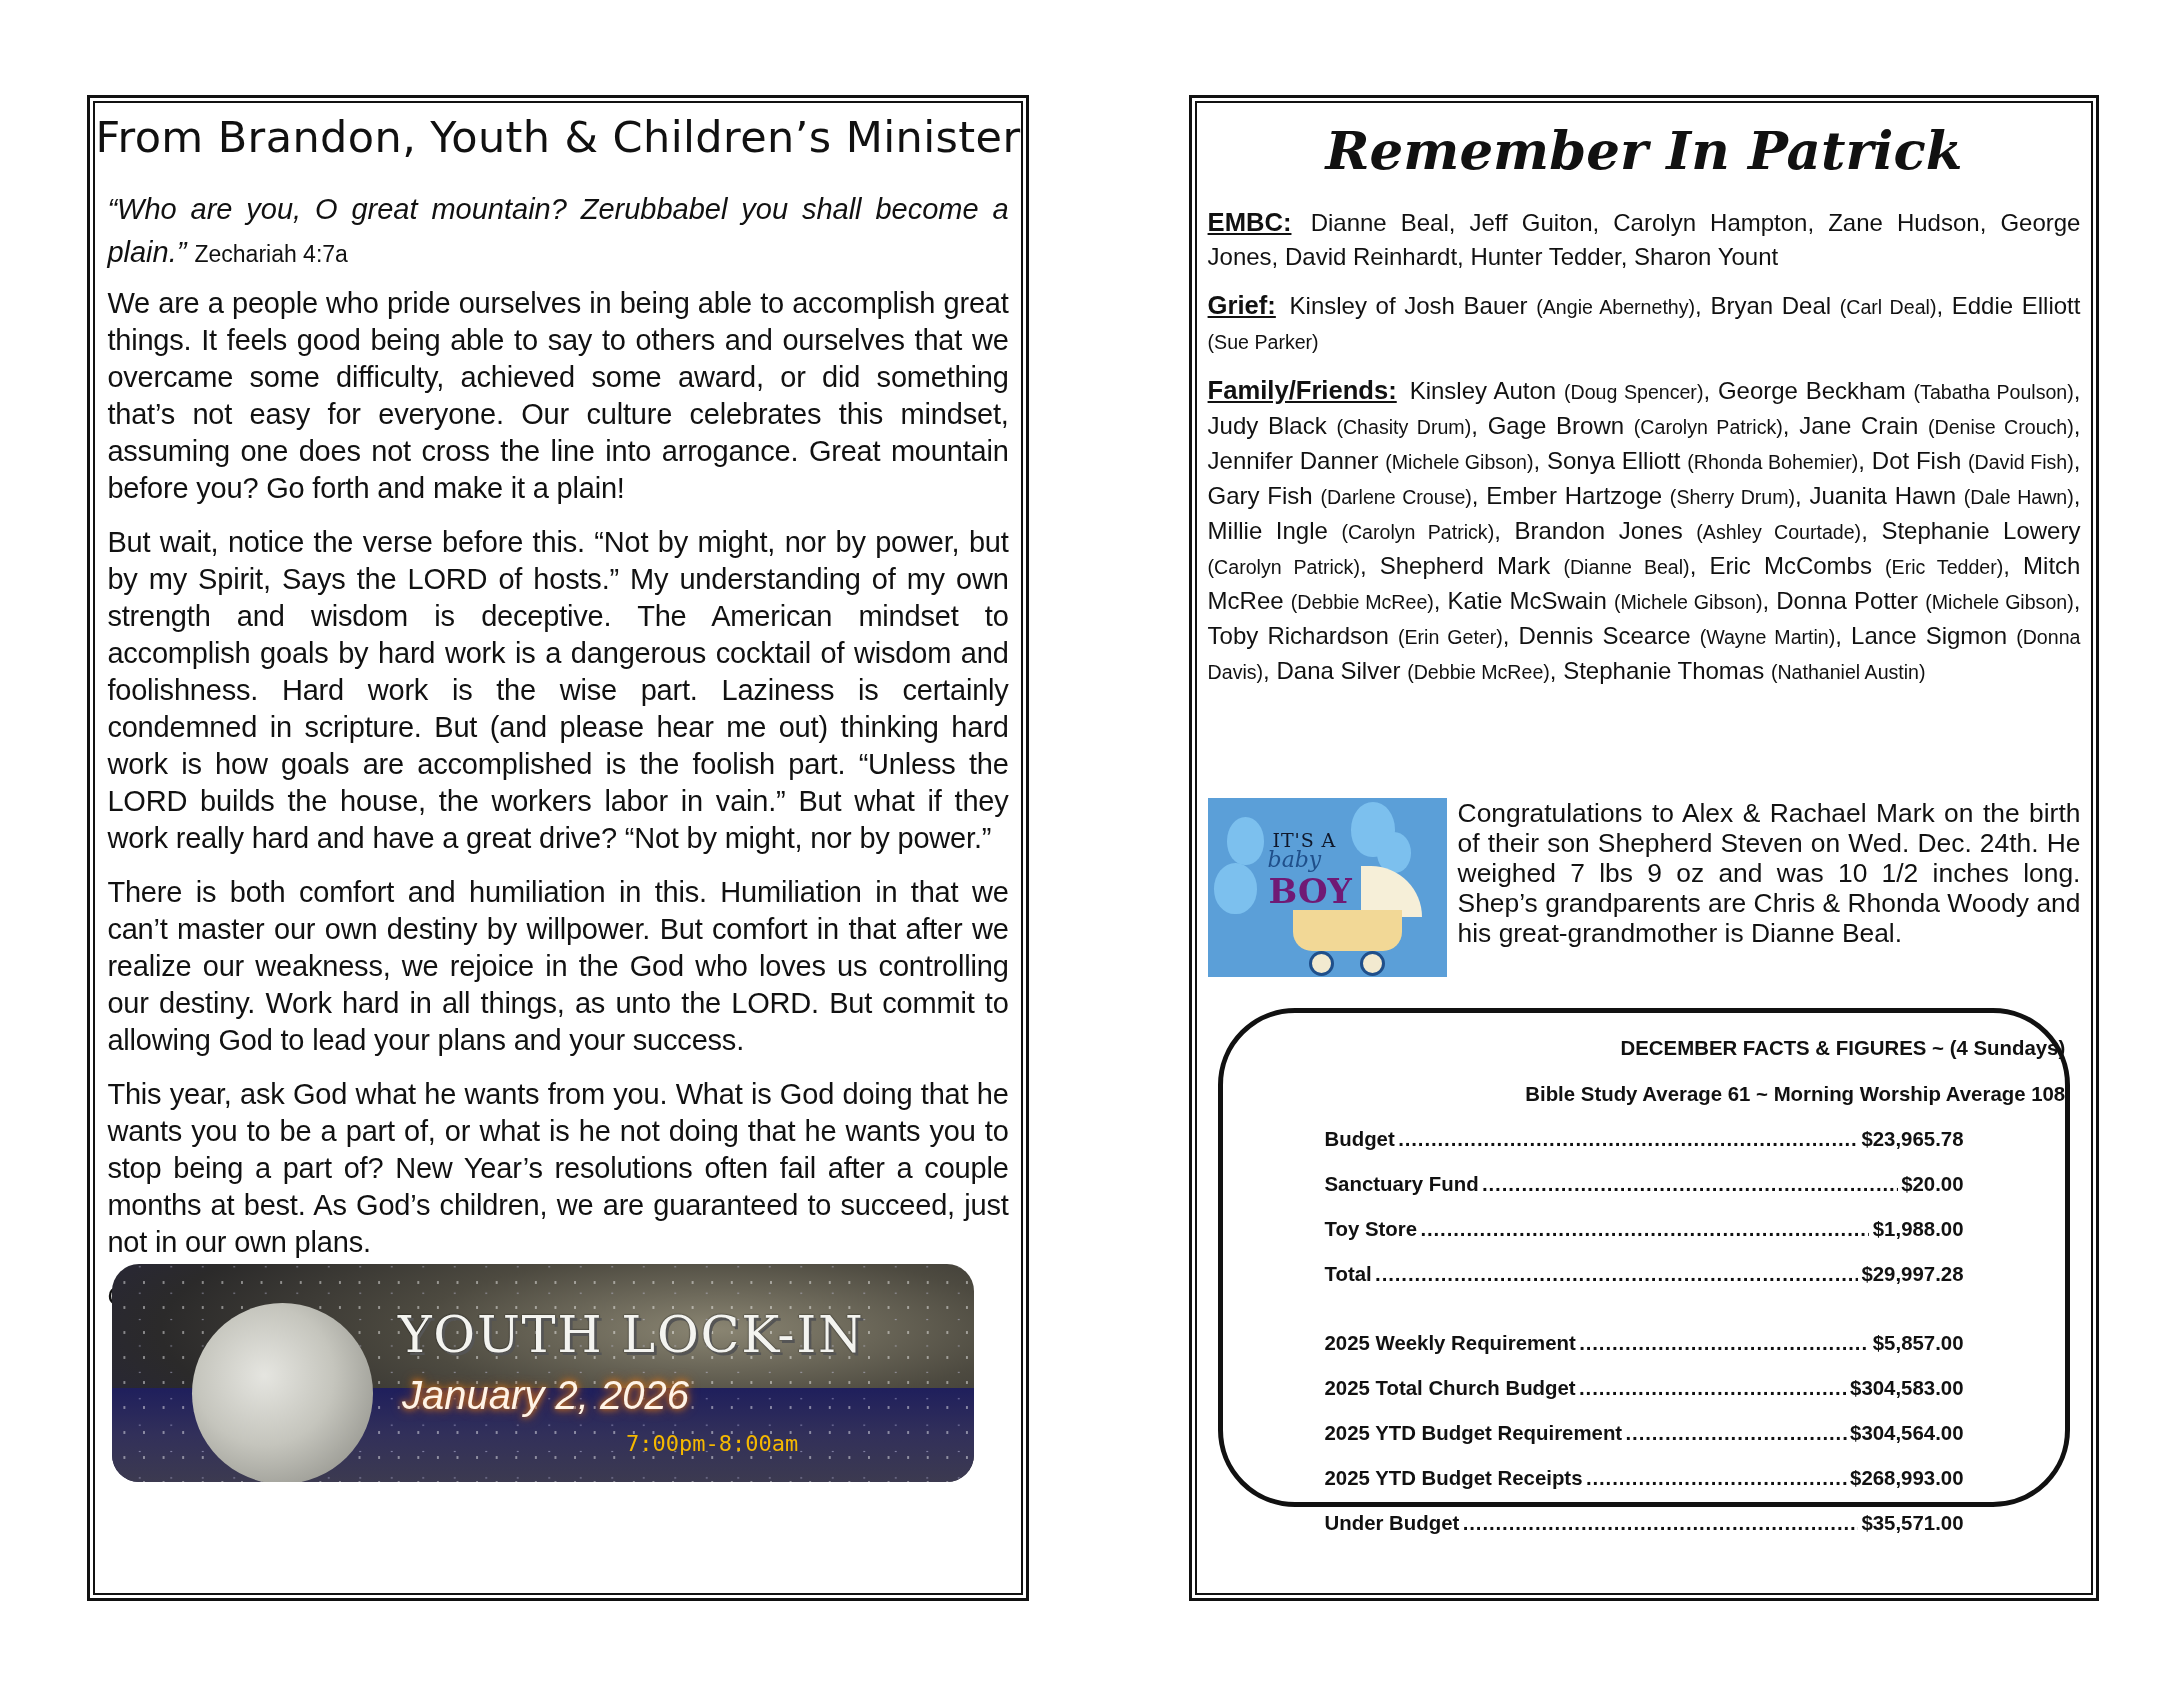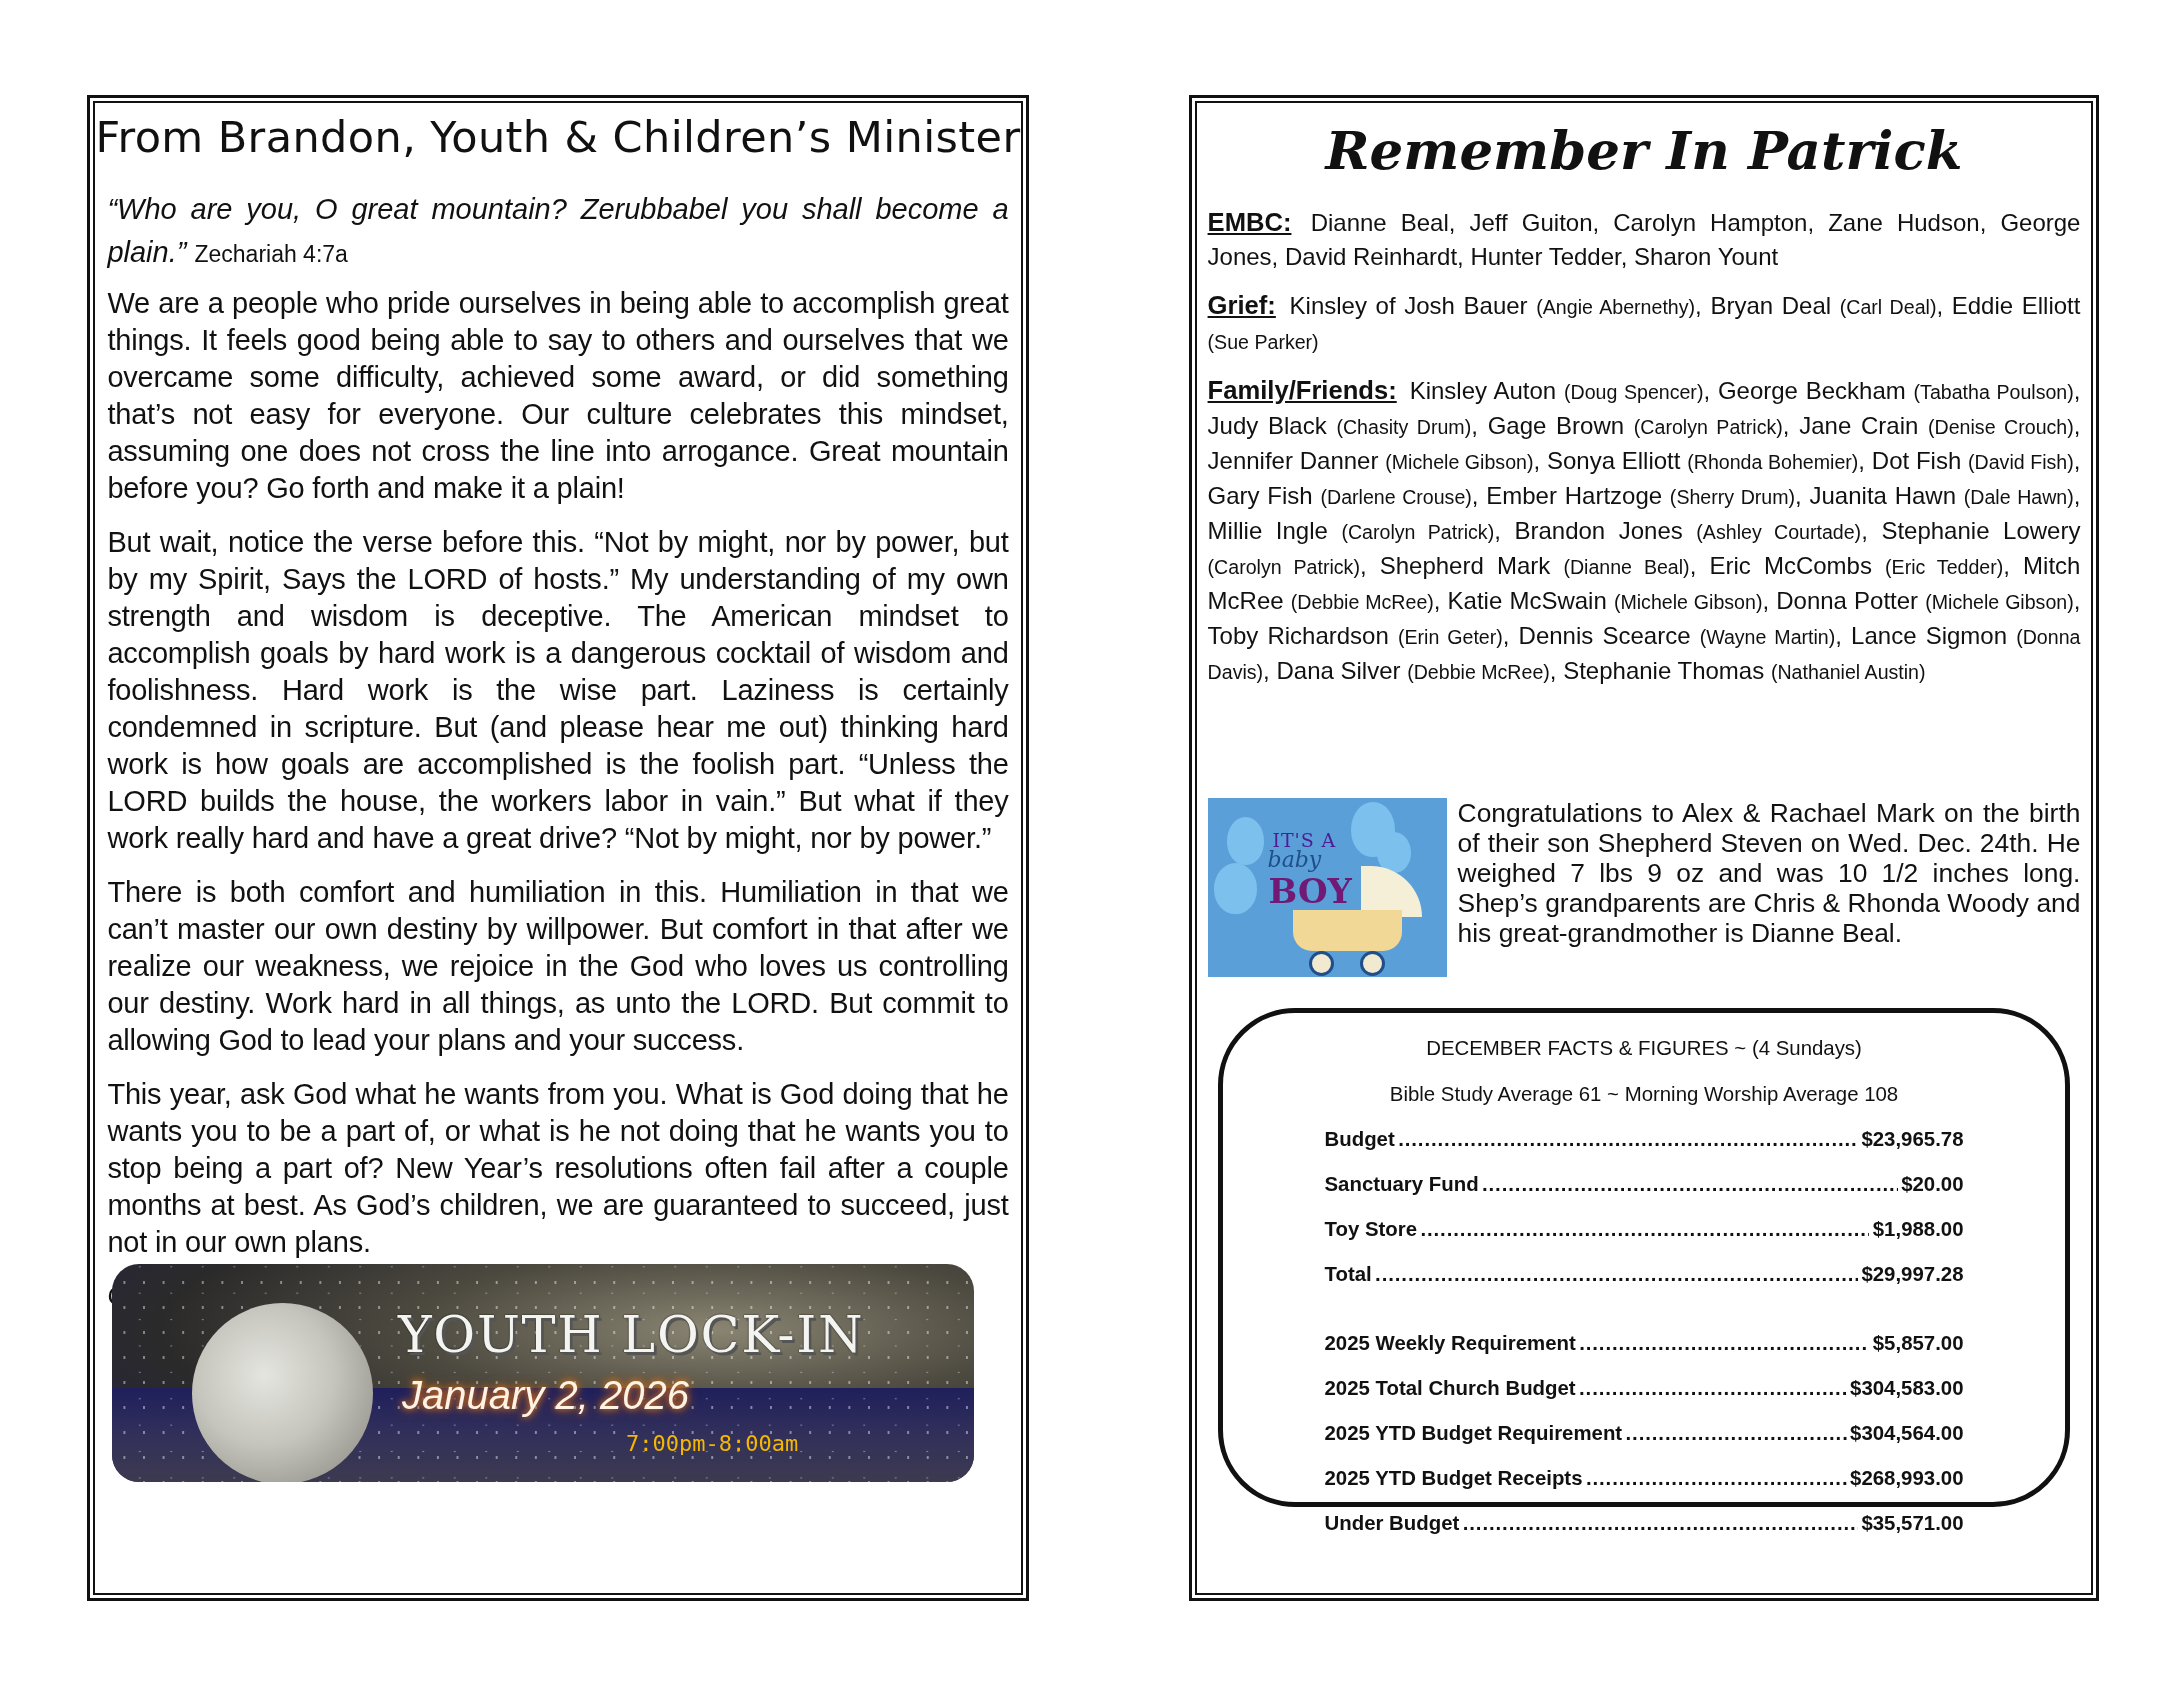--- a/index.html
+++ b/index.html
@@ -36,30 +36,30 @@
   
   .right-title { position: absolute; left: 0; right: 0; top: 15.3px; text-align: center; font-family: "DejaVu Serif", serif; font-style: italic; font-weight: bold; font-size: 53px; }
   .prayer { position: absolute; left: 10.2px; right: 10.2px; top: 102px; }
   .prayer p { margin: 0 0 13.6px 0; font-size: 24px; line-height: 34px; text-align: justify; }
   .prayer .cat { font-weight: bold; text-decoration: underline; font-size: 25.6px; margin-right: 5.1px; }
   .prayer .rel { font-size: 19.6px; }
 
   .baby-row { position: absolute; left: 10.2px; right: 10.2px; top: 690px; height: 179px; }
   .baby-img { position: absolute; left: 0; top: 5.1px; width: 239px; height: 179px; background: #5b9fd8; overflow: hidden; }
   .baby-img .balloon { position: absolute; border-radius: 50% 50% 48% 48%; background: #7cc0ee; }
-  .baby-img .txt1 { position: absolute; left: 65px; top: 31px; font-family: "DejaVu Serif", serif; font-size: 19px; color: #4c1d95; letter-spacing: 0.9px; }
+  .baby-img .txt1 { position: absolute; left: 65px; top: 31px; font-family: "DejaVu Serif", serif; font-size: 19px; color: #0f172a; letter-spacing: 0.9px; }
   .baby-img .txt2 { position: absolute; left: 60px; top: 49px; font-family: "DejaVu Serif", serif; font-style: italic; font-size: 22px; color: #1f4f8a; }
   .baby-img .txt3 { position: absolute; left: 61px; top: 73px; font-family: "DejaVu Serif", serif; font-weight: bold; font-size: 34px; color: #701a75; }
   .baby-img .carriage { position: absolute; left: 85px; top: 112px; width: 109px; height: 41px; background: #f2d896; border-radius: 0 0 19px 19px; }
   .baby-img .hood { position: absolute; left: 153px; top: 68px; width: 61px; height: 51px; background: #f6efd8; border-radius: 0 51px 0 0; }
   .baby-img .wheel { position: absolute; top: 153px; width: 19px; height: 19px; border-radius: 50%; background: #f2ead0; border: 3.4px solid #1f4f8a; }
   .baby-text { position: absolute; left: 250px; right: 0; top: 5.1px; font-size: 26.4px; line-height: 30px; text-align: justify; }
 
   .facts { position: absolute; left: 20.4px; right: 20.4px; top: 905px; height: 499px; box-sizing: border-box; border: 5.1px solid #111; border-radius: 77px; padding: 12px 0 0 0; }
-  .facts .head { text-align: center; font-weight: normal; font-size: 20.4px; line-height: 46px; }
+  .facts .head { text-align: right; font-weight: bold; font-size: 20.4px; line-height: 46px; }
   .facts .row { display: flex; align-items: baseline; width: 639px; margin: 0 auto; font-weight: bold; font-size: 20.4px; line-height: 45px; }
   .facts .row .lbl { white-space: nowrap; }
   .facts .row .dots { flex: 1; overflow: hidden; white-space: nowrap; margin: 0 3.4px; letter-spacing: 0.9px; }
   .facts .row .dots::after { content: "........................................................................................................................................................"; }
   .facts .row .val { white-space: nowrap; }
   .facts .gap { height: 24px; }
 </style>
 </head>
 <body>
 

